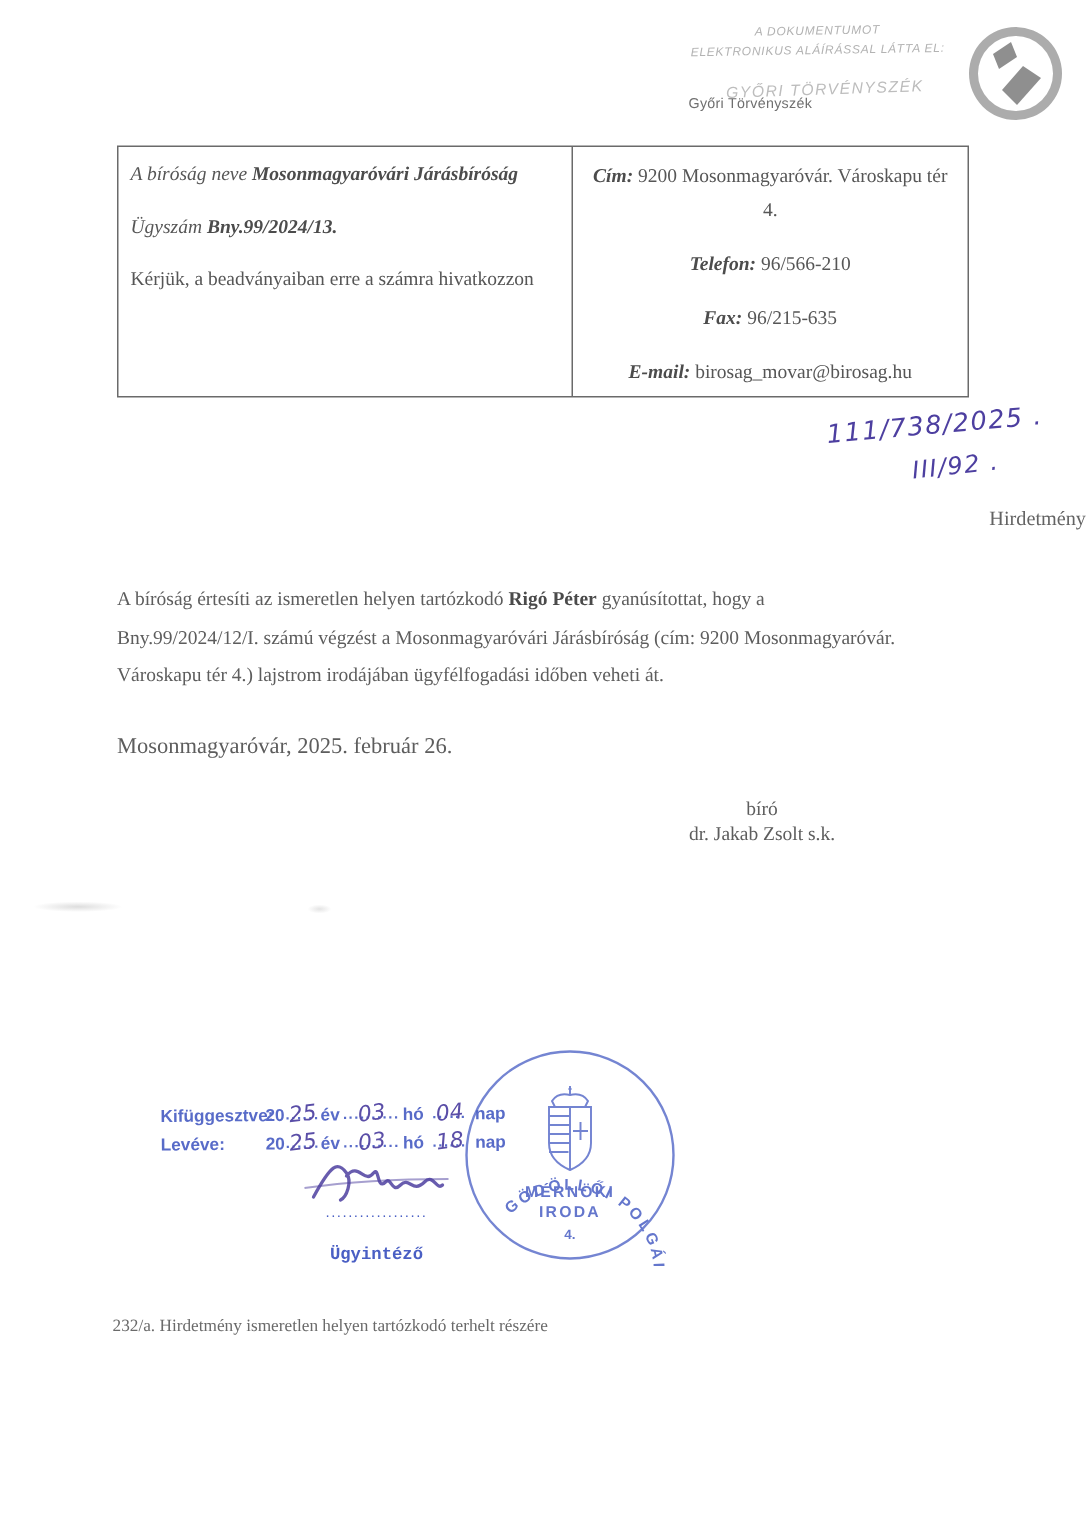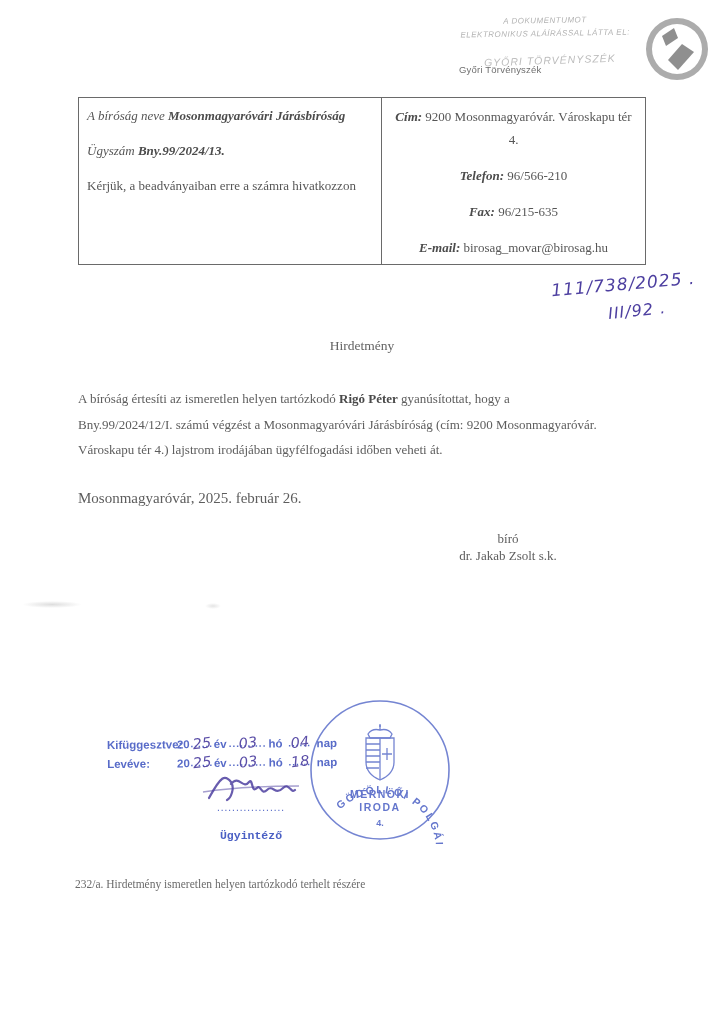--- a/index.html
+++ b/index.html
@@ -50,21 +50,21 @@
   
   .hw-case{
     position:absolute;
     font-family:"DejaVu Sans", sans-serif;
     font-style:italic;
     color:#4d3fa0;
   }
   .hw-case-1{left:551px;top:274px;font-size:17px;transform:rotate(-5deg);letter-spacing:1px;}
   .hw-case-2{left:608px;top:301px;font-size:16px;transform:rotate(-6deg);letter-spacing:1px;}
   
-  .doc-title{position:absolute;left:0;top:338px;width:724px;text-align:center;font-size:13.5px;color:#636363;}
+  .doc-title{position:absolute;left:0;top:338px;width:724px;text-align:right;font-size:13.5px;color:#636363;}
   .body-par{position:absolute;left:78px;top:386px;width:575px;font-size:13px;line-height:25.5px;color:#5d5d5d;}
   .body-par b{color:#4a4a4a;}
   .date-line{position:absolute;left:78px;top:490px;font-size:15px;color:#5d5d5d;}
   .judge-block{position:absolute;left:418px;top:530px;width:180px;text-align:center;font-size:13px;line-height:17px;color:#5d5d5d;}
   .attest{position:absolute;left:78px;top:620px;font-size:13px;color:#5d5d5d;line-height:14px;}
   .attest .a1{margin-bottom:12px;}
   
   .post-stamp{
     position:absolute;left:107px;top:734px;
     font-family:"Liberation Sans", sans-serif;

